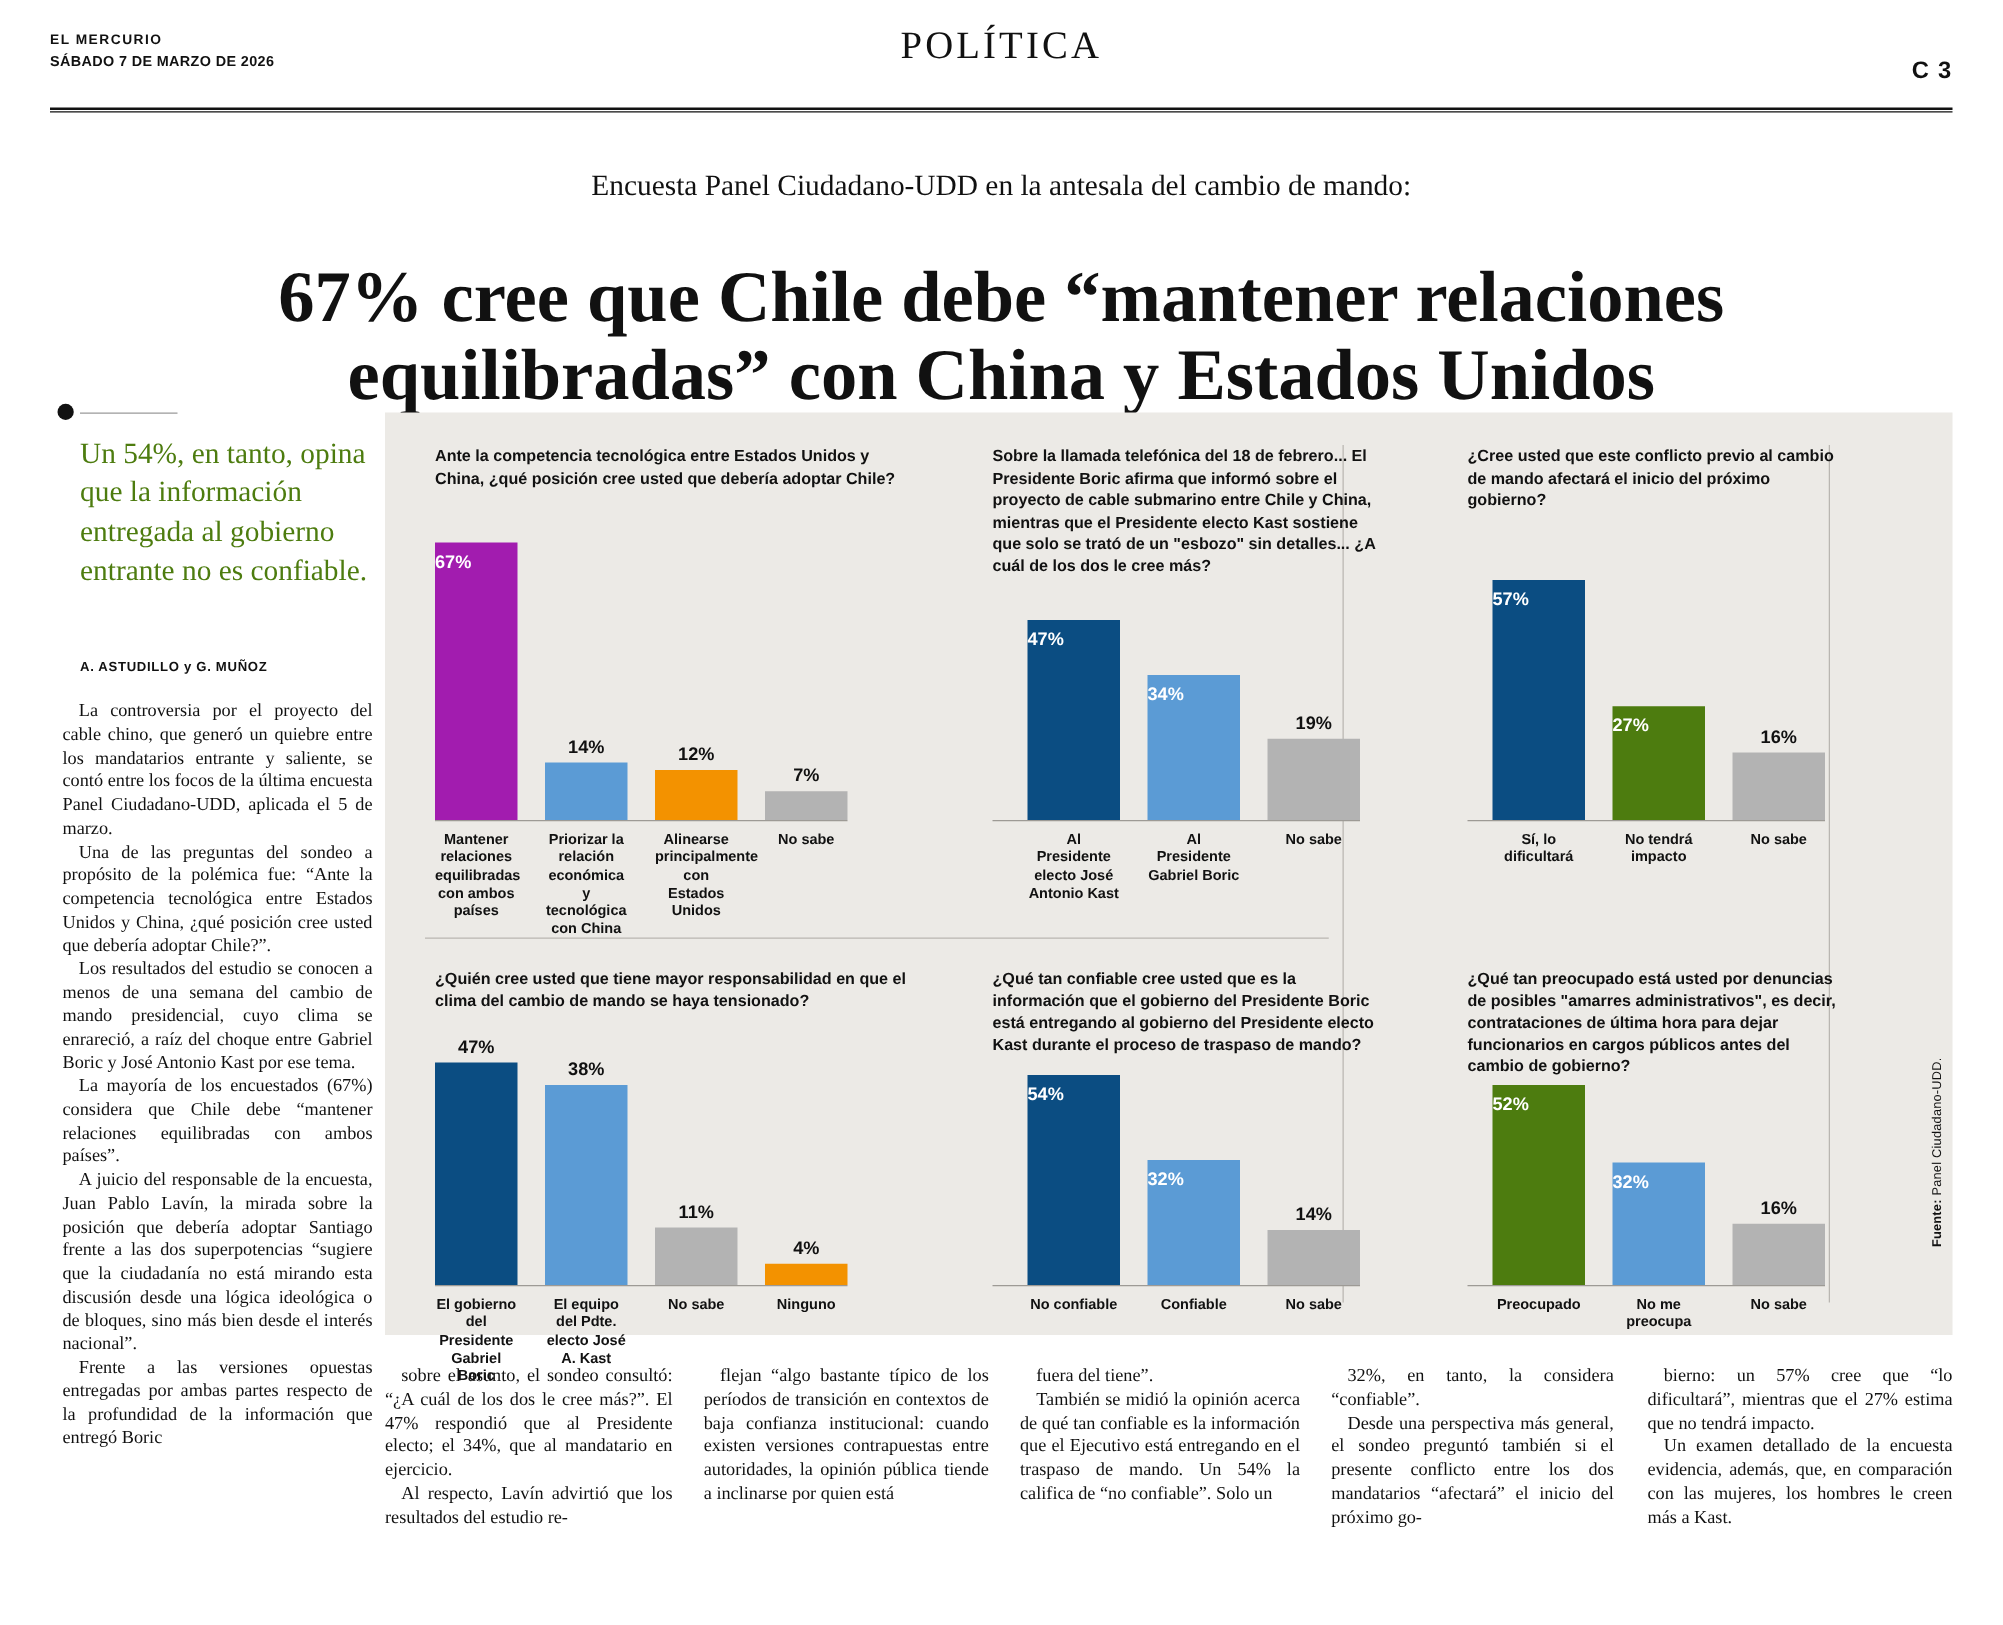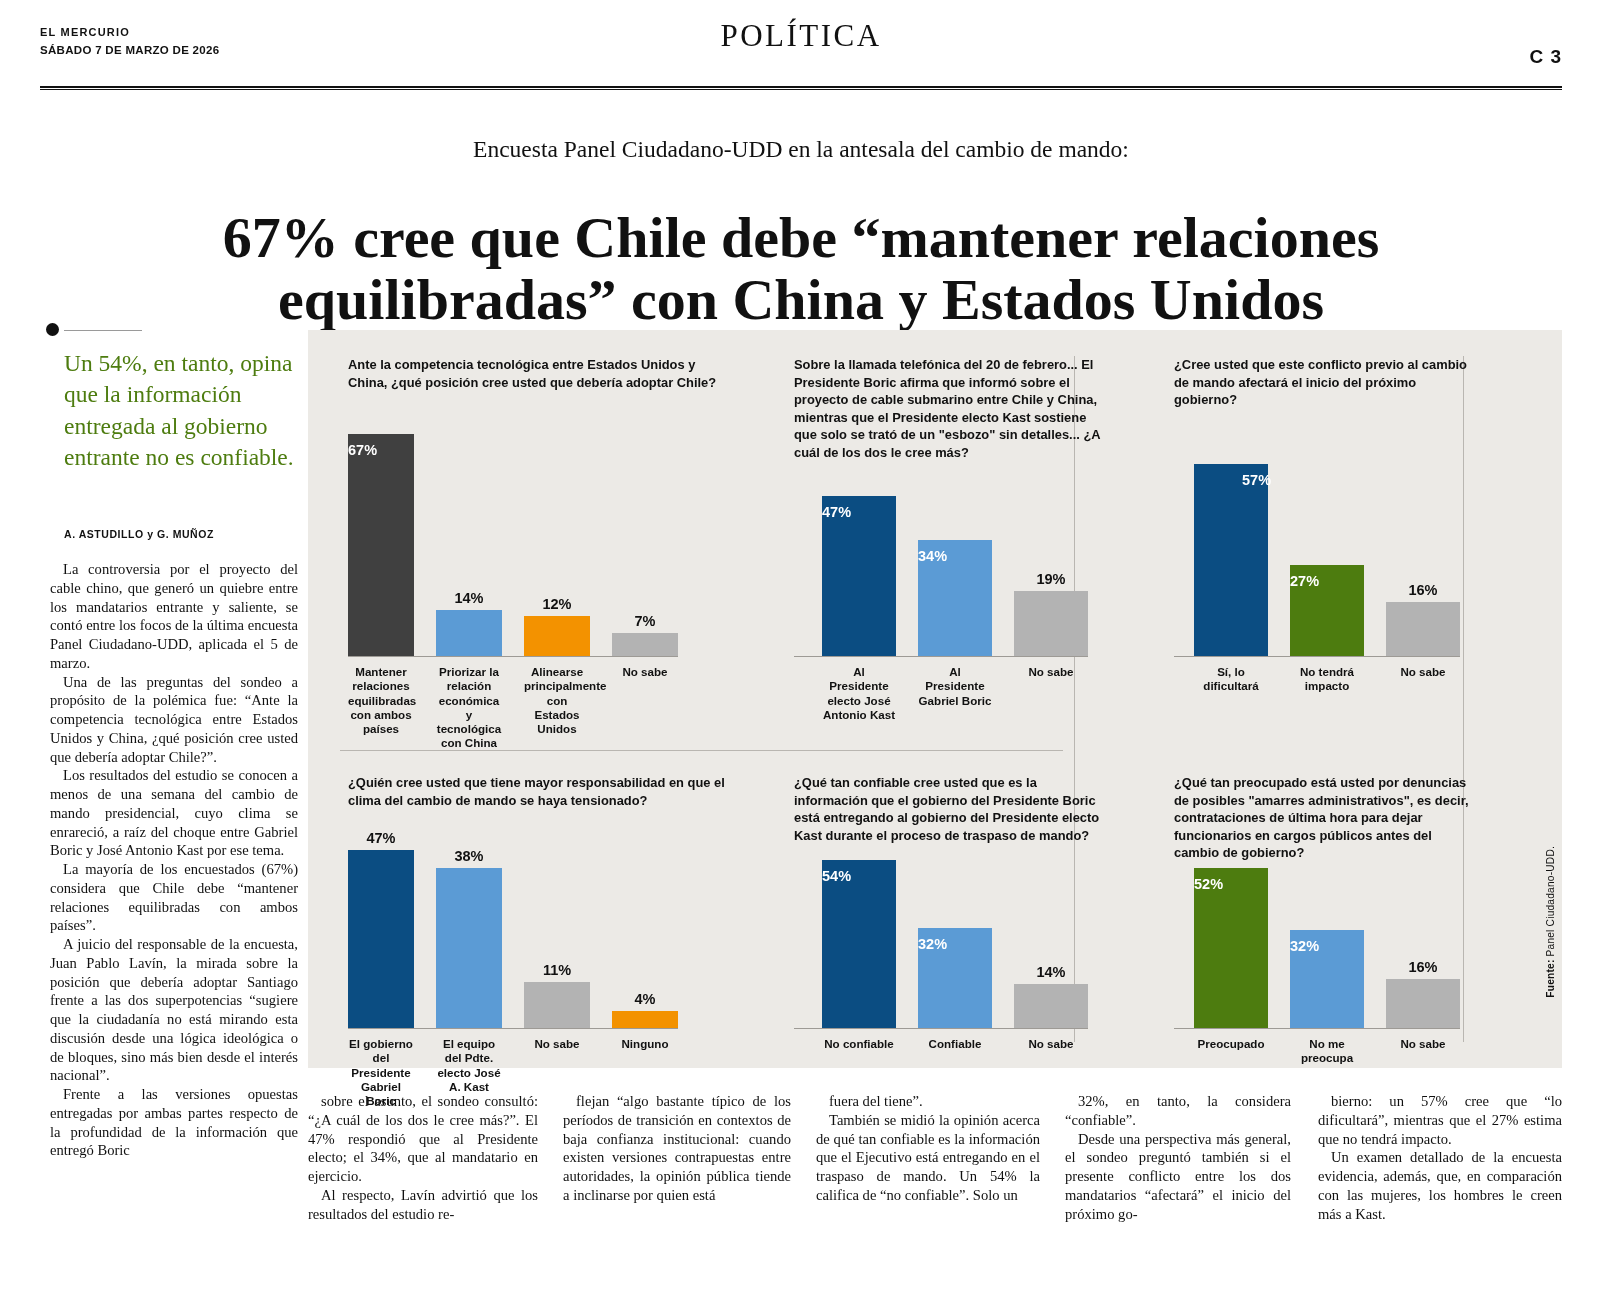--- a/index.html
+++ b/index.html
@@ -169,21 +169,21 @@
 
 <div class="panel">
   <div class="vdiv v1"></div>
   <div class="vdiv v2"></div>
   <div class="hdiv" style="top:420px;"></div>
 
   <div class="chart" style="left:40px; top:26px; width:380px; height:390px;">
     <div class="q">Ante la competencia tecnológica entre Estados Unidos y China, ¿qué posición cree usted que debería adoptar Chile?</div>
     <div class="plot" style="top: 78px; height: 222px; width: 100%;">
         <div class="bar-wrap" style="left: 0px; width: 66px;">
-          <div class="bar" style="height: 228px; background: #404040;">
+          <div class="bar" style="height: 228px; background: #a21caf;">
             <div class="bar-val inside">67%</div>
           </div>
         </div>
         <div class="cat" style="left: 0px; width: 66px; top: 231px;">Mantener relaciones equilibradas con ambos países</div>
         <div class="bar-wrap" style="left: 88px; width: 66px;">
           <div class="bar-val">14%</div>
           <div class="bar" style="height: 46px; background: rgb(91, 155, 213);"></div>
         </div>
         <div class="cat" style="left: 88px; width: 66px; top: 231px;">Priorizar la relación económica y tecnológica con China</div>
         <div class="bar-wrap" style="left: 176px; width: 66px;">
@@ -221,21 +221,21 @@
         <div class="bar-wrap" style="left: 264px; width: 66px;">
           <div class="bar-val">4%</div>
           <div class="bar" style="height: 17px; background: rgb(243, 146, 0);"></div>
         </div>
         <div class="cat" style="left: 264px; width: 66px; top: 207px;">Ninguno</div>
         <div class="baseline" style="left: 0px; width: 330px; top: 198px;"></div>
       </div>
   </div>
 
   <div class="chart" style="left:486px; top:26px; width:310px; height:390px;">
-    <div class="q">Sobre la llamada telefónica del 20 de febrero... El Presidente Boric afirma que informó sobre el proyecto de cable submarino entre Chile y China, mientras que el Presidente electo Kast sostiene que solo se trató de un "esbozo" sin detalles... ¿A cuál de los dos le cree más?</div>
+    <div class="q">Sobre la llamada telefónica del 18 de febrero... El Presidente Boric afirma que informó sobre el proyecto de cable submarino entre Chile y China, mientras que el Presidente electo Kast sostiene que solo se trató de un "esbozo" sin detalles... ¿A cuál de los dos le cree más?</div>
     <div class="plot" style="top: 140px; height: 160px; width: 100%;">
         <div class="bar-wrap" style="left: 28px; width: 74px;">
           <div class="bar" style="height: 160px; background: rgb(11, 77, 130);">
             <div class="bar-val inside">47%</div>
           </div>
         </div>
         <div class="cat" style="left: 28px; width: 74px; top: 169px;">Al Presidente electo José Antonio Kast</div>
         <div class="bar-wrap" style="left: 124px; width: 74px;">
           <div class="bar" style="height: 116px; background: rgb(91, 155, 213);">
             <div class="bar-val inside">34%</div>
@@ -272,21 +272,21 @@
         </div>
         <div class="cat" style="left: 220px; width: 74px; top: 177px;">No sabe</div>
         <div class="baseline" style="left: 0px; width: 294px; top: 168px;"></div>
       </div>
   </div>
 
   <div class="chart" style="left:866px; top:26px; width:300px; height:390px;">
     <div class="q">¿Cree usted que este conflicto previo al cambio de mando afectará el inicio del próximo gobierno?</div>
     <div class="plot" style="top: 108px; height: 192px; width: 100%;">
         <div class="bar-wrap" style="left: 20px; width: 74px;">
-          <div class="bar" style="height: 192px; background: rgb(11, 77, 130); padding-left: 48px;">
+          <div class="bar" style="height: 192px; background: rgb(11, 77, 130);">
             <div class="bar-val inside">57%</div>
           </div>
         </div>
         <div class="cat" style="left: 20px; width: 74px; top: 201px;">Sí, lo dificultará</div>
         <div class="bar-wrap" style="left: 116px; width: 74px;">
           <div class="bar" style="height: 91px; background: #4d7c0f;">
             <div class="bar-val inside">27%</div>
           </div>
         </div>
         <div class="cat" style="left: 116px; width: 74px; top: 201px;">No tendrá impacto</div>

